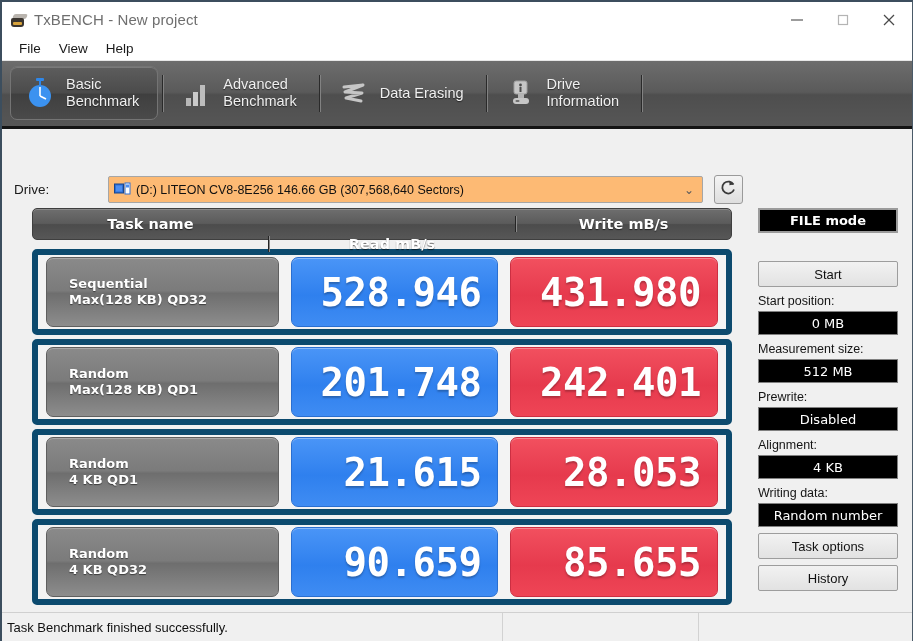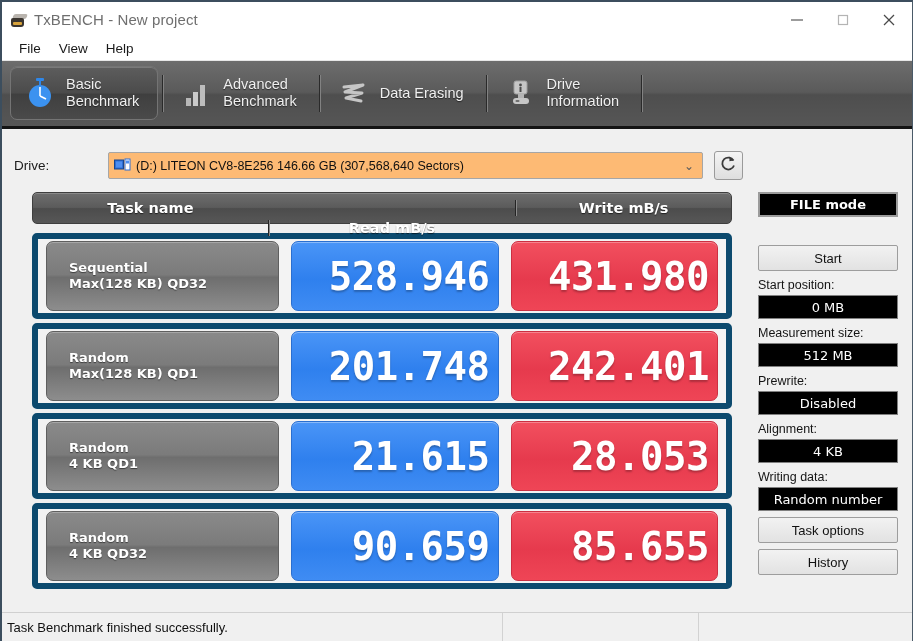--- a/index.html
+++ b/index.html
@@ -119,21 +119,22 @@
     white-space: pre-line;
     text-shadow: 0 1px 1px rgba(0,0,0,0.55);
   }
   .tab-icon { width: 30px; height: 32px; flex: 0 0 auto; }
 
   
   .drive-row {
     display: flex;
     align-items: center;
     padding: 10px 0 0 12px;
-    height: 63px;
+    height: 47px;
+    margin-top: 32px;
   }
   .drive-label { font-size: 13.5px; color: #1b1b1b; width: 94px; }
   .drive-select {
     flex: 0 0 auto;
     width: 595px; height: 27px;
     background: #fdba74;
     border: 1px solid #a6a6a6;
     border-radius: 2px;
     display: flex; align-items: center;
     padding: 0 4px 0 5px;
@@ -216,21 +217,21 @@
     font-weight: bold;
     font-family: "DejaVu Sans", sans-serif;
     line-height: 16px;
     text-shadow: 0 1px 1px rgba(0,0,0,0.5);
   }
   .val {
     width: 213px; height: 70px;
     margin-left: 12px;
     border-radius: 7px;
     display: flex; align-items: center; justify-content: flex-end;
-    padding-right: 8px;
+    padding-right: 16px;
     font-family: "DejaVu Sans Mono", monospace;
     font-weight: bold;
     font-size: 39px;
     color: #ffffff;
     letter-spacing: -0.5px;
     text-shadow: 0 2px 2px rgba(0,0,0,0.25);
   }
   .val.read {
     background: linear-gradient(to bottom,#4a95f7 0%,#2f80ee 55%,#3f8cf3 100%);
     border: 1px solid #2a6fd0;

